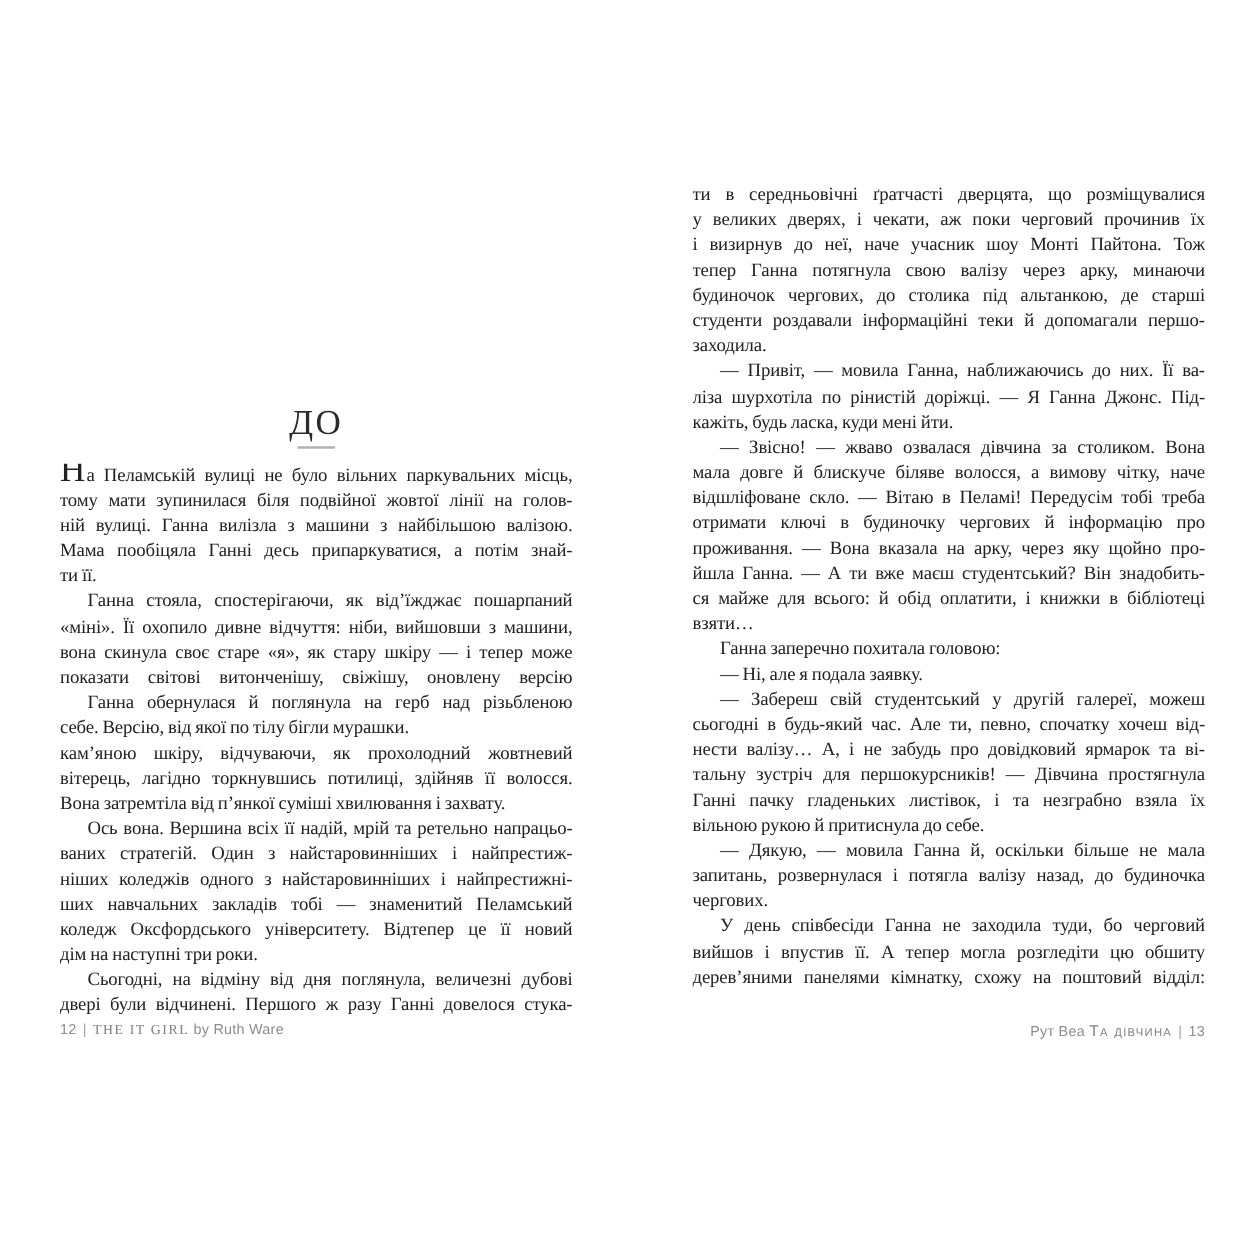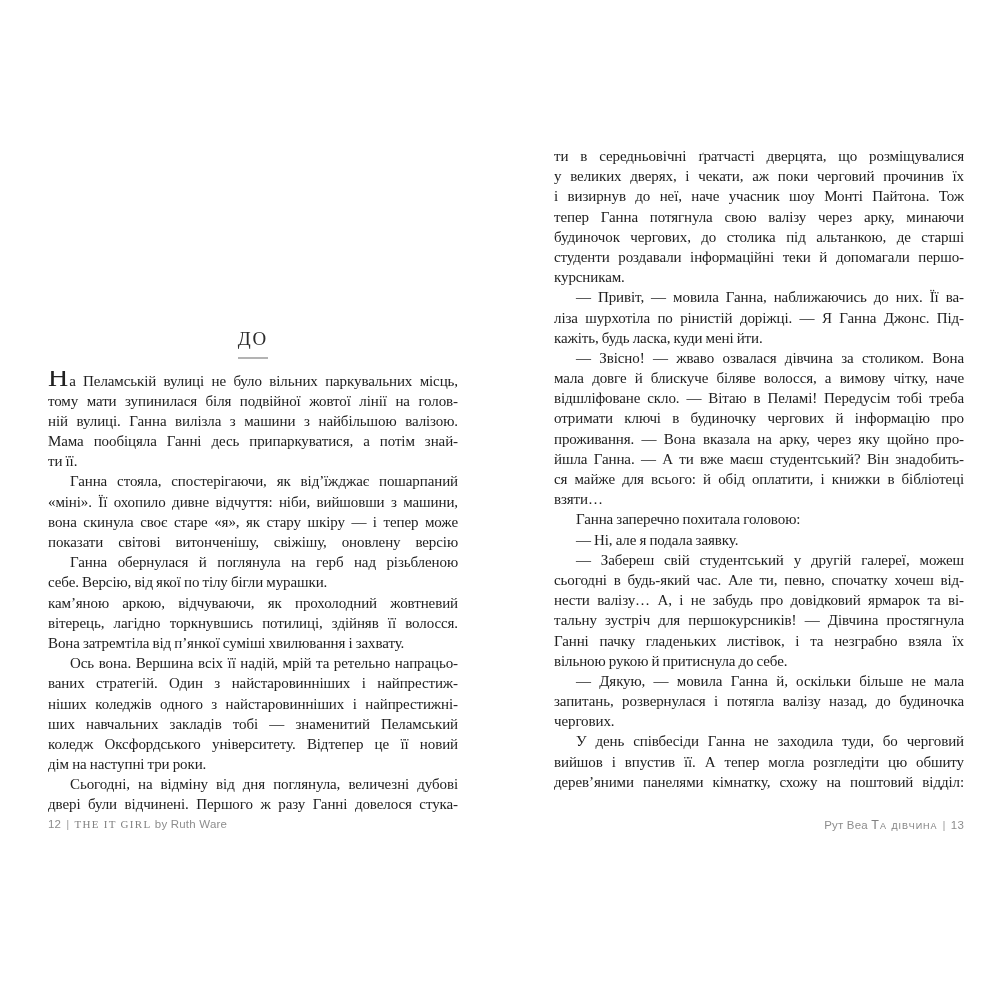--- a/index.html
+++ b/index.html
@@ -19,21 +19,21 @@
     color: #212121;
     letter-spacing: -0.1px;
     word-spacing: -0.5px;
   }
   .col-left  { left: 48px;  top: 326px; }
   .col-right { left: 554px; top: 146px; }
 
   .chapter-head { margin-bottom: 12px; }
   .chapter-title {
     text-align: center;
-    font-size: 19px;
+    font-size: 28px;
     line-height: 26px;
     letter-spacing: 2px;
     color: #2b2b2b;
   }
   .chapter-rule {
     width: 30px; height: 1.5px;
     background: #b3b3b3;
     margin: 5px auto 0 auto;
   }
 
@@ -94,21 +94,21 @@
         <div class="line">тому мати зупинилася біля подвійної жовтої лінії на голов-</div>
         <div class="line">ній вулиці. Ганна вилізла з машини з найбільшою валізою.</div>
         <div class="line">Мама пообіцяла Ганні десь припаркуватися, а потім знай-</div>
         <div class="line end">ти її.</div>
         <div class="line indent">Ганна стояла, спостерігаючи, як від’їжджає пошарпаний</div>
         <div class="line">«міні». Її охопило дивне відчуття: ніби, вийшовши з машини,</div>
         <div class="line">вона скинула своє старе «я», як стару шкіру — і тепер може</div>
         <div class="line">показати світові витонченішу, свіжішу, оновлену версію</div>
         <div class="line indent">Ганна обернулася й поглянула на герб над різьбленою</div>
         <div class="line end">себе. Версію, від якої по тілу бігли мурашки.</div>
-        <div class="line">кам’яною аркою, відчуваючи, як прохолодний жовтневий</div>
+        <div class="line">кам’яною шкіру, відчуваючи, як прохолодний жовтневий</div>
         <div class="line">вітерець, лагідно торкнувшись потилиці, здійняв її волосся.</div>
         <div class="line end">Вона затремтіла від п’янкої суміші хвилювання і захвату.</div>
         <div class="line indent">Ось вона. Вершина всіх її надій, мрій та ретельно напрацьо-</div>
         <div class="line">ваних стратегій. Один з найстаровинніших і найпрестиж-</div>
         <div class="line">ніших коледжів одного з найстаровинніших і найпрестижні-</div>
         <div class="line">ших навчальних закладів тобі — знаменитий Пеламський</div>
         <div class="line">коледж Оксфордського університету. Відтепер це її новий</div>
         <div class="line end">дім на наступні три роки.</div>
         <div class="line indent">Сьогодні, на відміну від дня поглянула, величезні дубові</div>
         <div class="line">двері були відчинені. Першого ж разу Ганні довелося стука-</div>
@@ -116,21 +116,21 @@
   </div>
 
   <div class="col col-right">
     <div>
         <div class="line">ти в середньовічні ґратчасті дверцята, що розміщувалися</div>
         <div class="line">у великих дверях, і чекати, аж поки черговий прочинив їх</div>
         <div class="line">і визирнув до неї, наче учасник шоу Монті Пайтона. Тож</div>
         <div class="line">тепер Ганна потягнула свою валізу через арку, минаючи</div>
         <div class="line">будиночок чергових, до столика під альтанкою, де старші</div>
         <div class="line">студенти роздавали інформаційні теки й допомагали першо-</div>
-        <div class="line end">курсникам.</div>
+        <div class="line end">заходила.</div>
         <div class="line indent">— Привіт, — мовила Ганна, наближаючись до них. Її ва-</div>
         <div class="line">ліза шурхотіла по рінистій доріжці. — Я Ганна Джонс. Під-</div>
         <div class="line end">кажіть, будь ласка, куди мені йти.</div>
         <div class="line indent">— Звісно! — жваво озвалася дівчина за столиком. Вона</div>
         <div class="line">мала довге й блискуче біляве волосся, а вимову чітку, наче</div>
         <div class="line">відшліфоване скло. — Вітаю в Пеламі! Передусім тобі треба</div>
         <div class="line">отримати ключі в будиночку чергових й інформацію про</div>
         <div class="line">проживання. — Вона вказала на арку, через яку щойно про-</div>
         <div class="line">йшла Ганна. — А ти вже маєш студентський? Він знадобить-</div>
         <div class="line">ся майже для всього: й обід оплатити, і книжки в бібліотеці</div>

